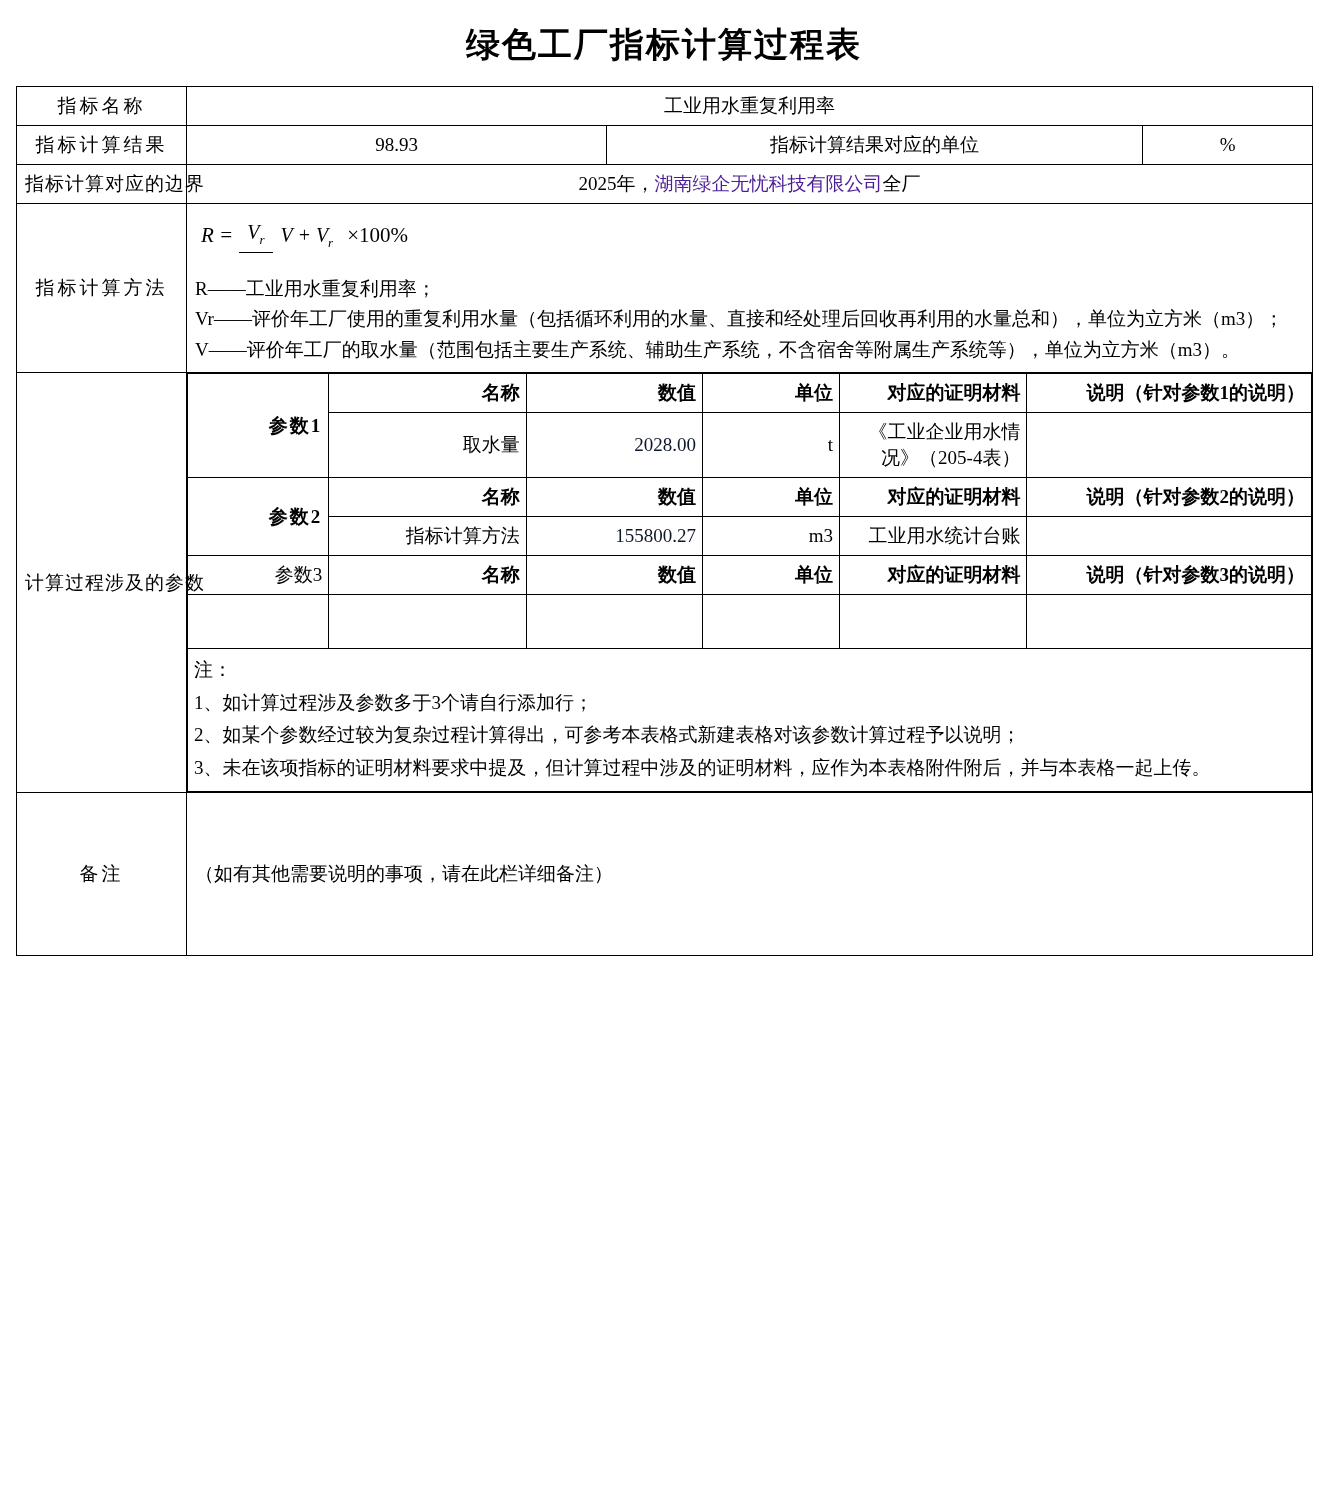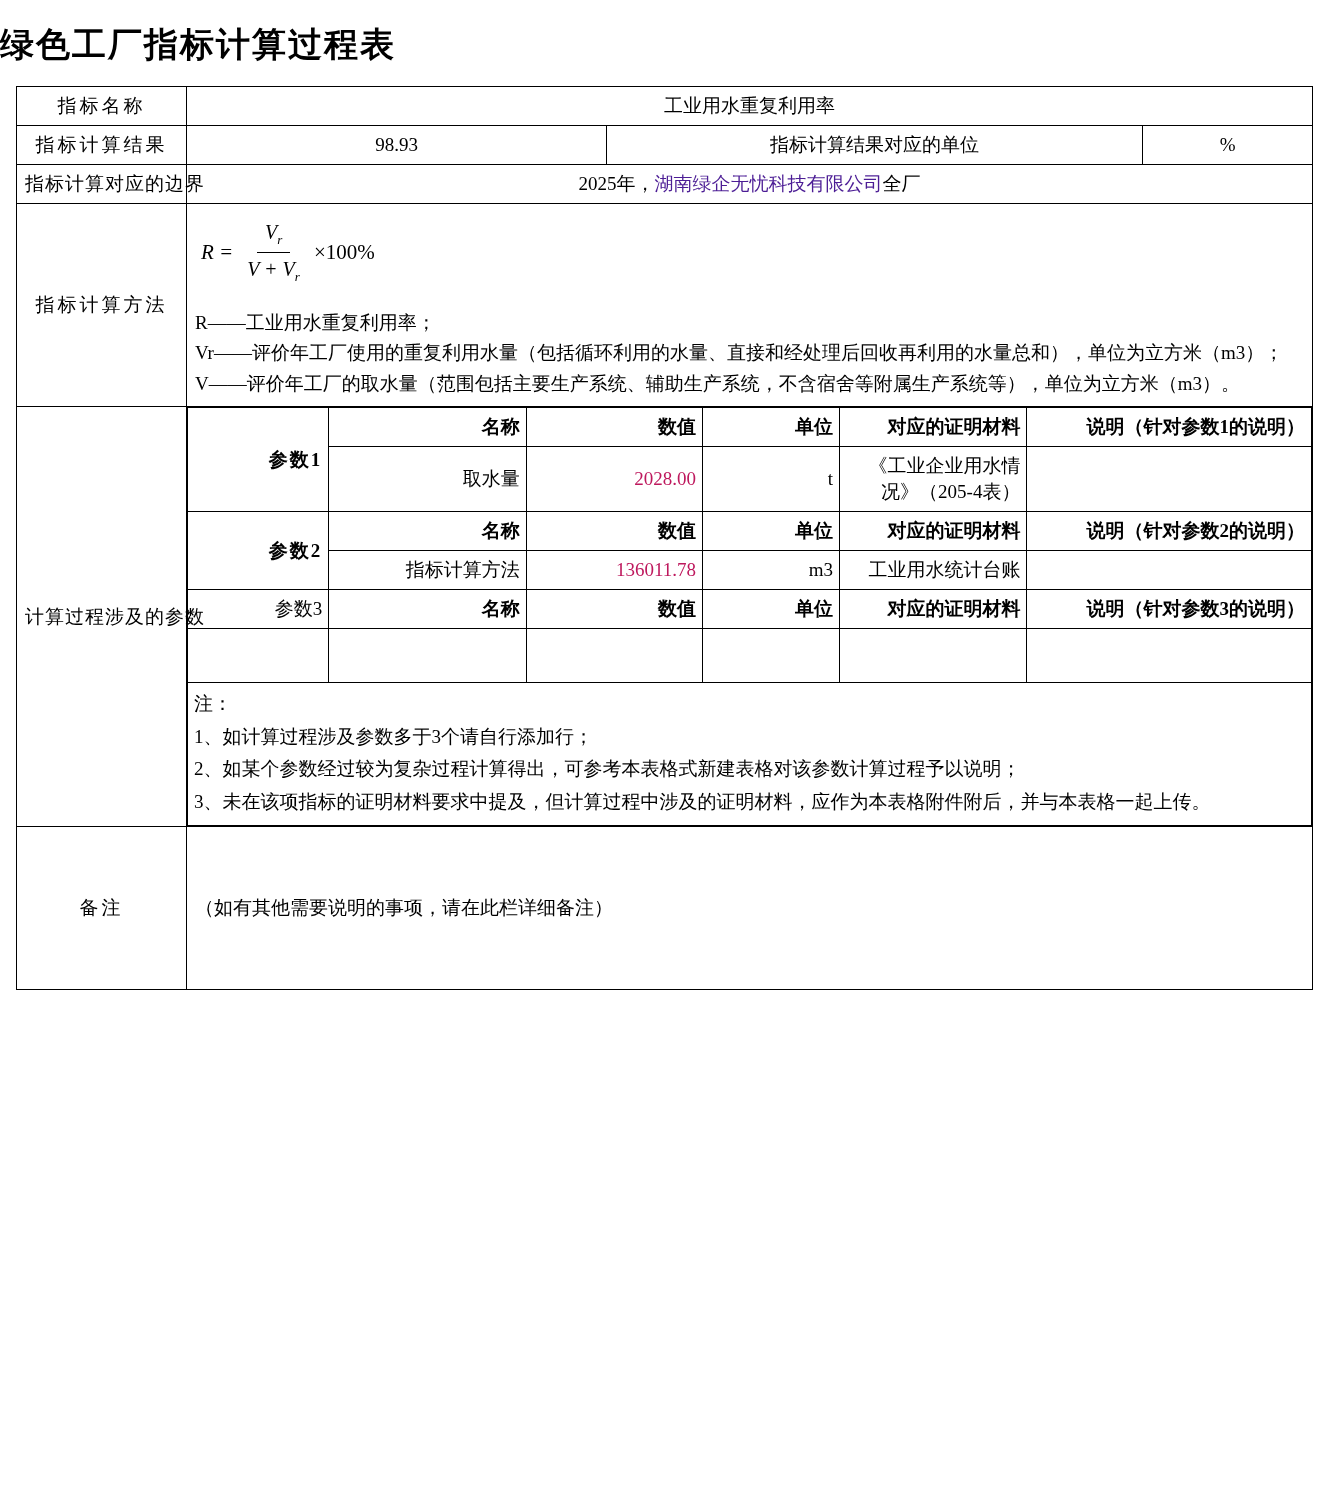--- a/index.html
+++ b/index.html
@@ -11,21 +11,21 @@
     font-family: "Liberation Serif", "DejaVu Serif", serif;
     color: #000000;
     width: 1328px;
   }
   .page {
     width: 1328px;
     box-sizing: border-box;
     padding: 0;
   }
   .doc-title {
-    text-align: left;
+    text-align: center;
     font-size: 34px;
     font-weight: bold;
     letter-spacing: 2px;
     padding: 22px 0 18px 0;
     font-family: "Liberation Serif", "DejaVu Serif", serif;
   }
   table.main {
     border-collapse: collapse;
     width: 1296px;
     margin: 0 16px 0 16px;
@@ -41,21 +41,21 @@
   }
   .lbl {
     text-align: center;
     letter-spacing: 3px;
     white-space: nowrap;
   }
   .ctr { text-align: center; }
   .left { text-align: center; }
   .bold { font-weight: bold; }
   .blue { color: #4c1d95; }
-  .val-blue { color: #be185d; }
+  .val-blue { color: #0f172a; }
 
   
   table.inner {
     border-collapse: collapse;
     width: 100%;
     table-layout: fixed;
   }
   table.inner td {
     border: 1px solid #000000;
     font-size: 19px;
@@ -72,21 +72,20 @@
   .formula {
     display: flex;
     align-items: center;
     font-family: "Liberation Serif", "DejaVu Serif", serif;
     font-size: 21px;
     margin: 8px 0 22px 6px;
     font-style: italic;
   }
   .frac {
     display: inline-flex;
-    flex-direction: column;
     align-items: center;
     margin: 0 6px;
     vertical-align: middle;
   }
   .frac .num {
     padding: 0 8px 2px 8px;
     border-bottom: 1px solid #000;
     font-size: 20px;
   }
   .frac .den {
@@ -206,21 +205,21 @@
           <tr>
             <td rowspan="2" class="bold param-name">参数2</td>
             <td class="hdr">名称</td>
             <td class="hdr">数值</td>
             <td class="hdr">单位</td>
             <td class="hdr">对应的证明材料</td>
             <td class="hdr">说明（针对参数2的说明）</td>
           </tr>
           <tr>
             <td>指标计算方法</td>
-            <td class="val-blue">136011.78</td>
+            <td class="val-blue">155800.27</td>
             <td>m3</td>
             <td>工业用水统计台账</td>
             <td></td>
           </tr>
 
           <tr>
             <td>参数3</td>
             <td class="hdr">名称</td>
             <td class="hdr">数值</td>
             <td class="hdr">单位</td>

